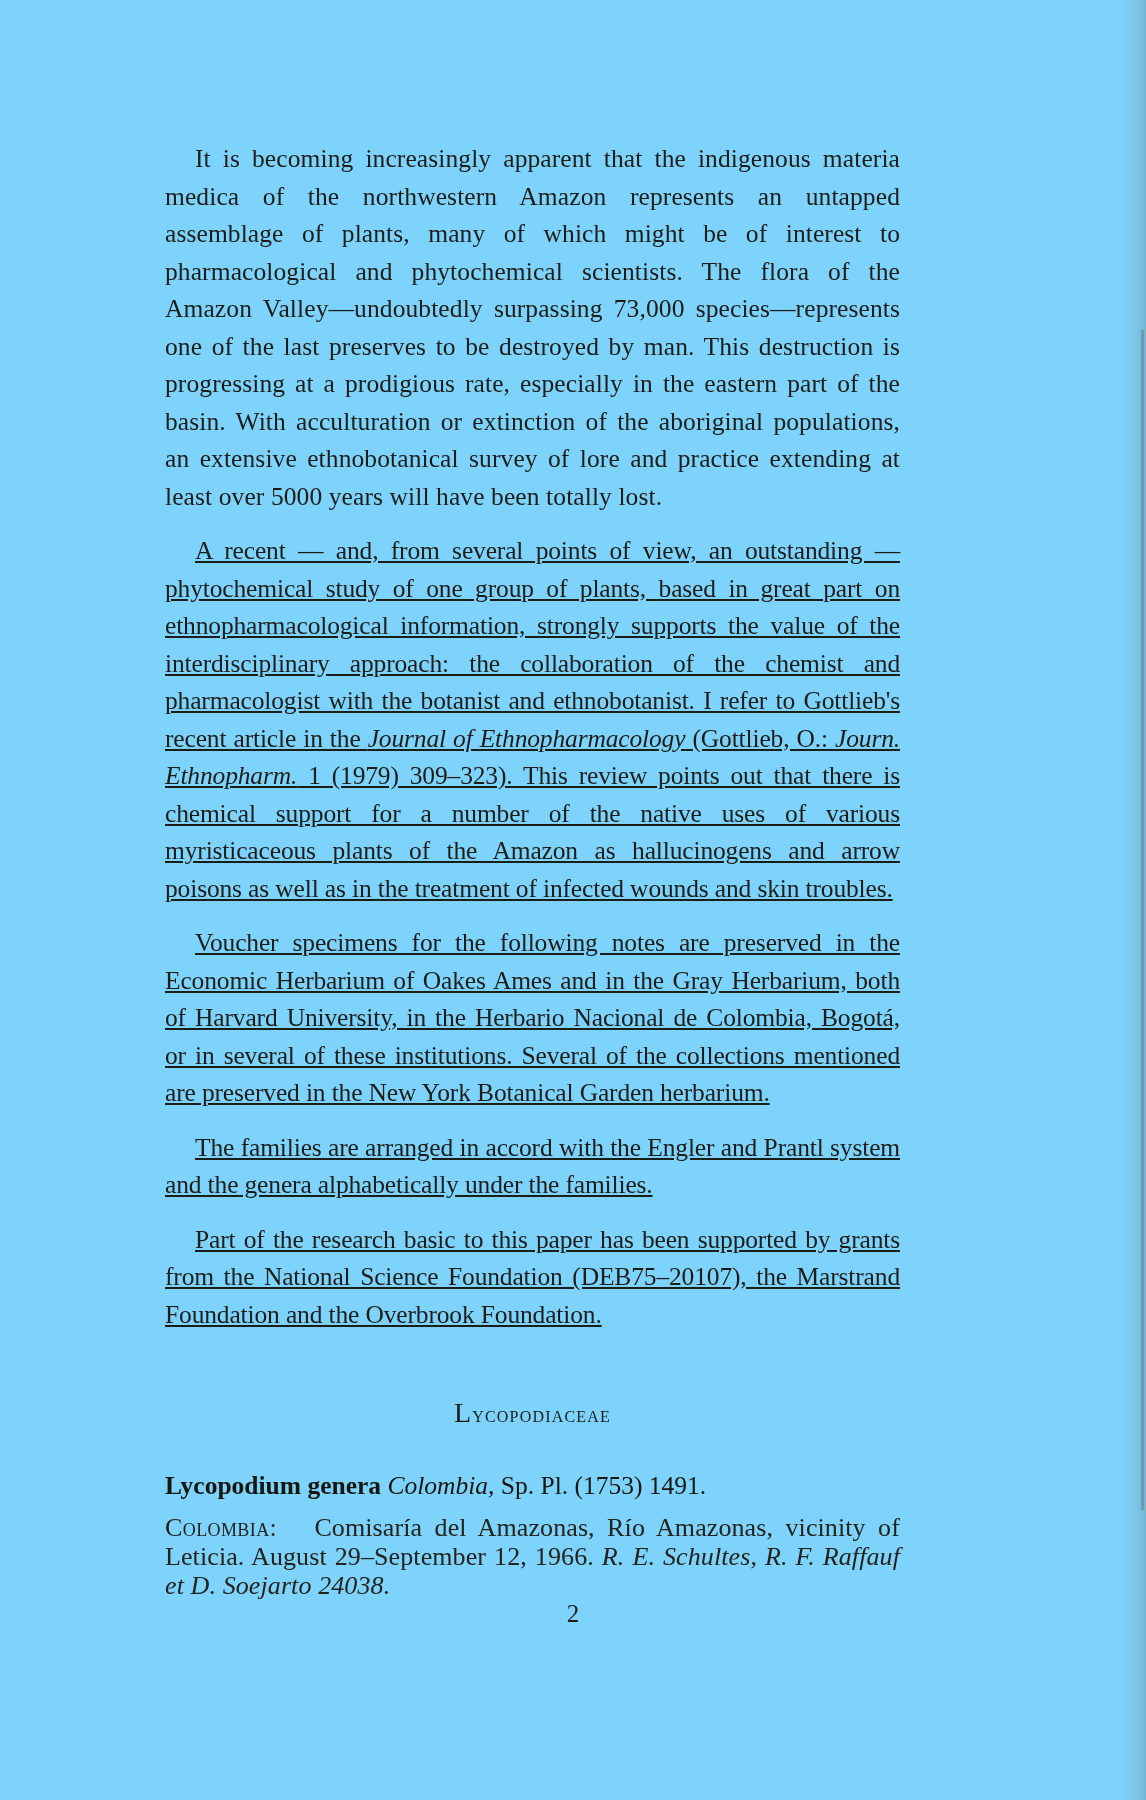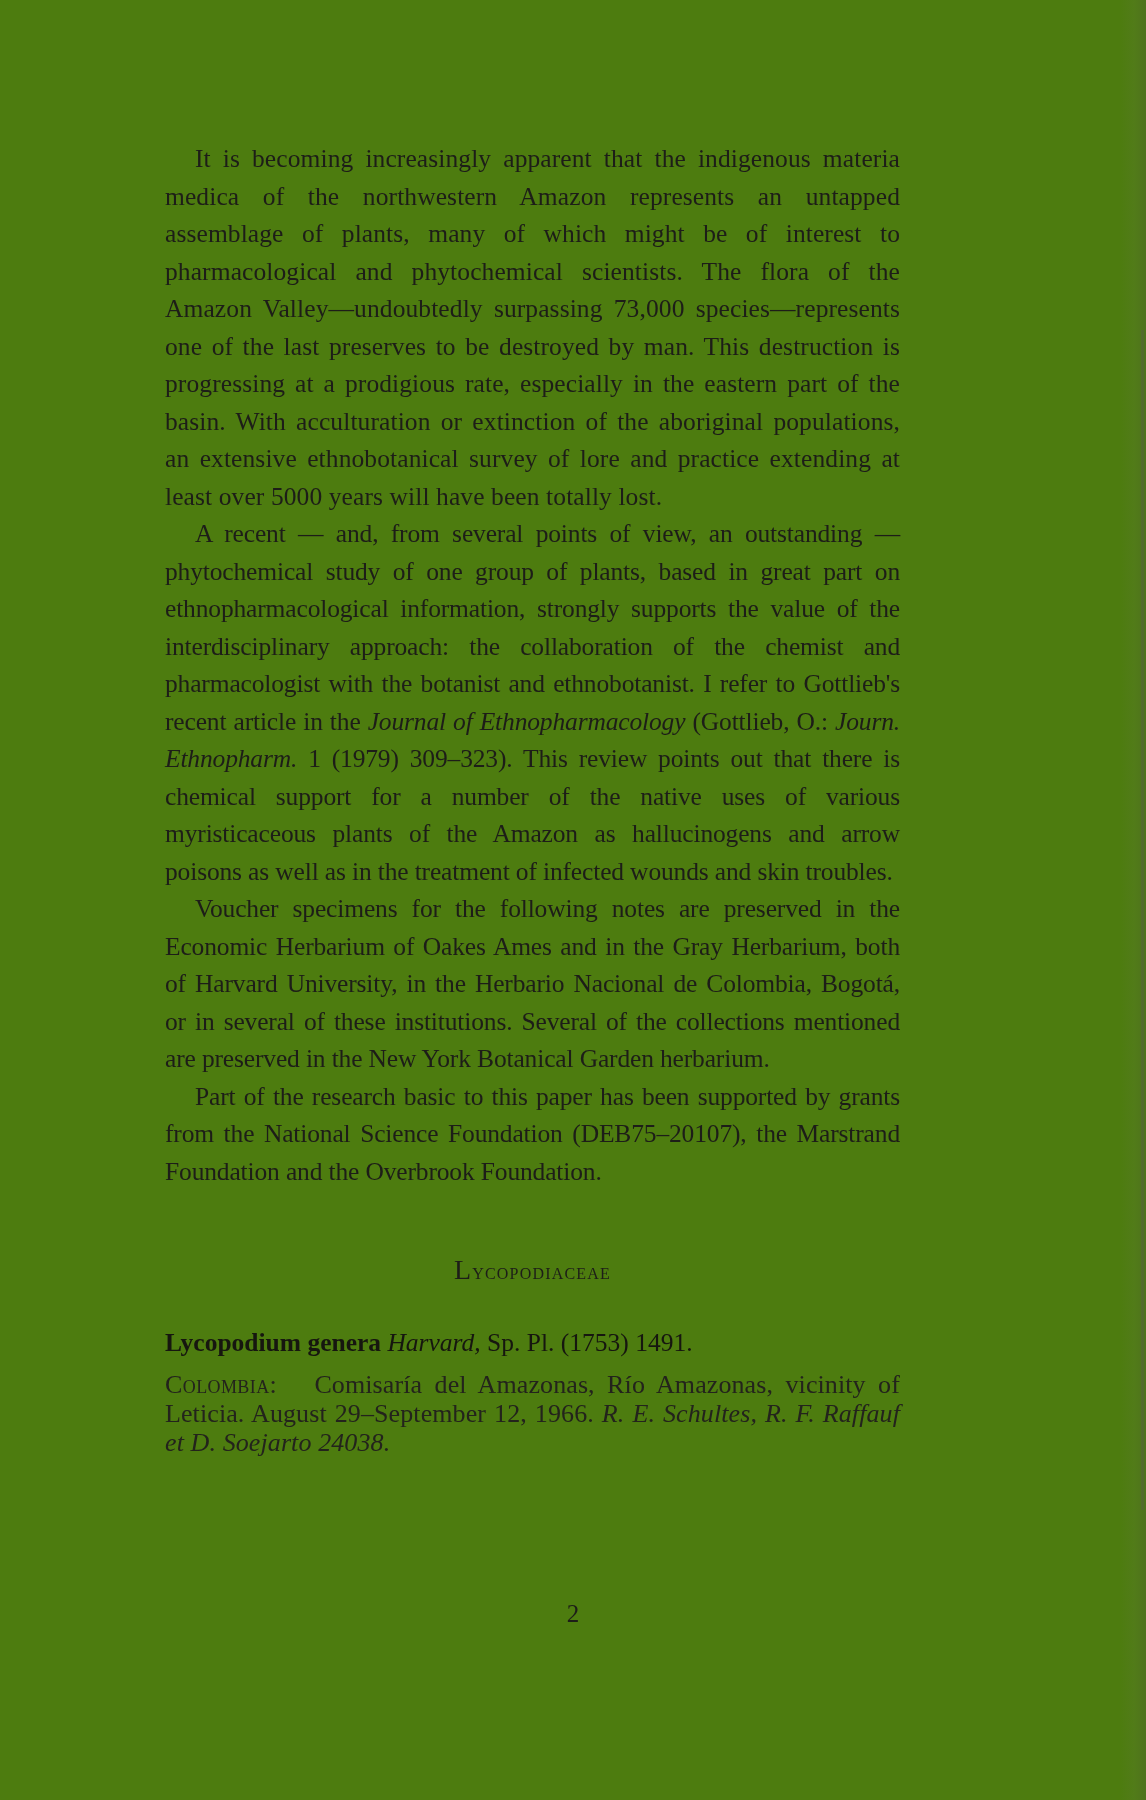--- a/index.html
+++ b/index.html
@@ -13,21 +13,21 @@
     position: relative;
     font-family: "Liberation Serif", "DejaVu Serif", serif;
     color: #1b1b17;
     overflow: hidden;
   }
 
   
   .page {
     position: absolute;
     inset: 0;
-    background: #4d7c0f;
+    background: #7dd3fc;
   }
 
   
   .scan-edge {
     position: absolute;
     top: 0;
     right: 0;
     width: 26px;
     height: 100%;
     background: linear-gradient(to right, rgba(255,255,255,0) 0%, rgba(120,118,110,0.10) 55%, rgba(80,78,72,0.22) 100%);
@@ -57,21 +57,22 @@
     text-align: justify;
     text-indent: 30px;
     letter-spacing: 0.1px;
     color: #1d1d18;
     -webkit-font-smoothing: antialiased;
   }
   p.body-par.first {
     text-indent: 30px;
   }
   p.body-par + p.body-par {
-    margin-top: 0;
+    margin-top: 17px;
+    text-decoration: underline;
   }
 
   
   p.tight {
     letter-spacing: -0.15px;
   }
 
   i, .ital {
     font-style: italic;
   }
@@ -141,27 +142,28 @@
   <div class="scan-edge-line"></div>
 
   <div class="content">
 
     <p class="body-par first">It is becoming increasingly apparent that the indigenous materia medica of the northwestern Amazon represents an untapped assemblage of plants, many of which might be of interest to pharmacological and phytochemical scientists. The flora of the Amazon Valley—undoubtedly surpassing 73,000 species—represents one of the last preserves to be destroyed by man. This destruction is progressing at a prodigious rate, especially in the eastern part of the basin. With acculturation or extinction of the aboriginal populations, an extensive ethnobotanical survey of lore and practice extending at least over 5000 years will have been totally lost.</p>
 
     <p class="body-par tight"><span>A recent — and, from several points of view, an outstanding — phytochemical study of one group of plants, based in great part on ethnopharmacological information, strongly supports the value of the interdisciplinary approach: the collaboration of the chemist and pharmacologist with the botanist and ethnobotanist. I refer to Gottlieb's recent article in the </span><i>Journal of Ethnopharmacology</i><span> (Gottlieb, O.: </span><i>Journ. Ethnopharm.</i><span> 1 (1979) 309–323). This review points out that there is chemical support for a number of the native uses of various myristicaceous plants of the Amazon as hallucinogens and arrow poisons as well as in the treatment of infected wounds and skin troubles.</span></p>
 
     <p class="body-par tight">Voucher specimens for the following notes are preserved in the Economic Herbarium of Oakes Ames and in the Gray Herbarium, both of Harvard University, in the Herbario Nacional de Colombia, Bogotá, or in several of these institutions. Several of the collections mentioned are preserved in the New York Botanical Garden herbarium.</p>
 
+    <p class="body-par tight">The families are arranged in accord with the Engler and Prantl system and the genera alphabetically under the families.</p>
 
     <p class="body-par tight">Part of the research basic to this paper has been supported by grants from the National Science Foundation (DEB75–20107), the Marstrand Foundation and the Overbrook Foundation.</p>
 
     <div class="family-heading"><span class="initial">L</span><span>ycopodiaceae</span></div>
 
     <div class="species-block">
-      <div class="species-name"><span class="sci">Lycopodium genera</span><span> </span><span class="author">Harvard,</span><span> </span><span>Sp. Pl. (1753) 1491.</span></div>
+      <div class="species-name"><span class="sci">Lycopodium genera</span><span> </span><span class="author">Colombia,</span><span> </span><span>Sp. Pl. (1753) 1491.</span></div>
 
       <div class="collection"><span class="country">Colombia:</span><span>&nbsp;&nbsp; </span><span>Comisaría del Amazonas, Río Amazonas, vicinity of Leticia.</span><span> </span><span>August 29–September 12, 1966.</span><span> </span><span class="collectors">R. E. Schultes, R. F. Raffauf et D. Soejarto</span><span> </span><span class="voucher">24038.</span></div>
     </div>
 
   </div>
 
   <div class="page-number">2</div>
 </div>
 
 </body></html>

